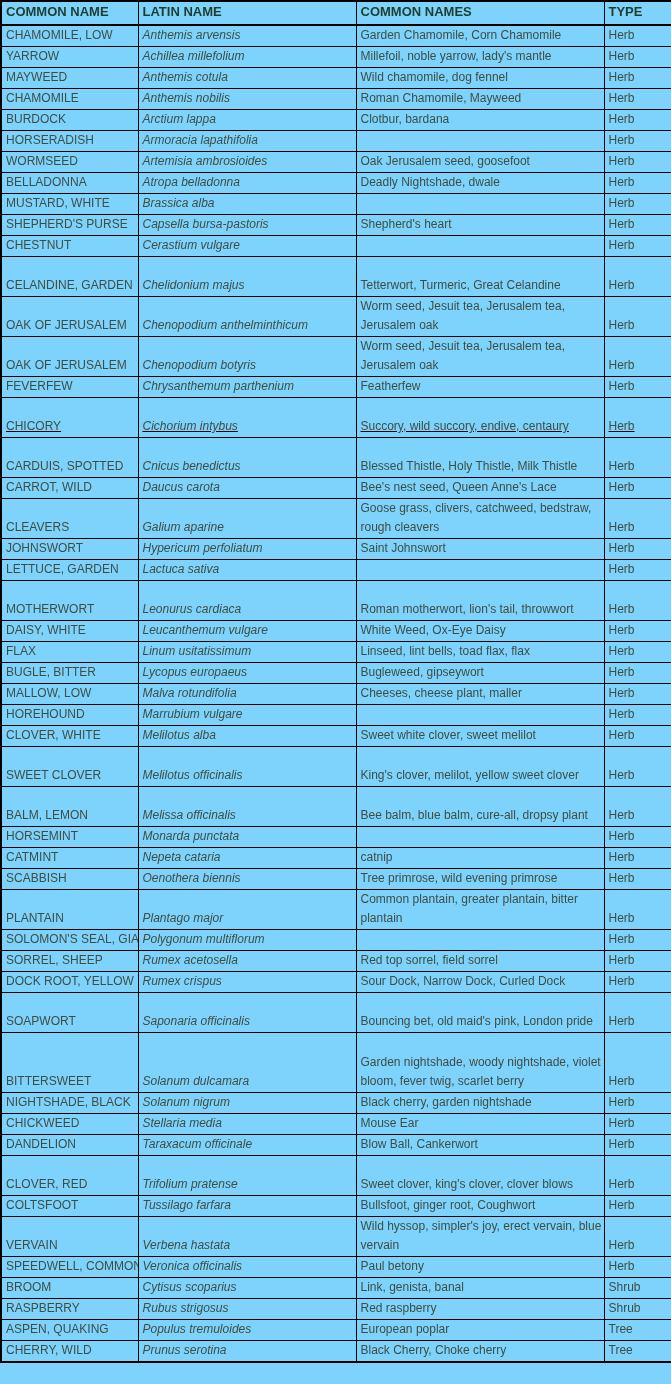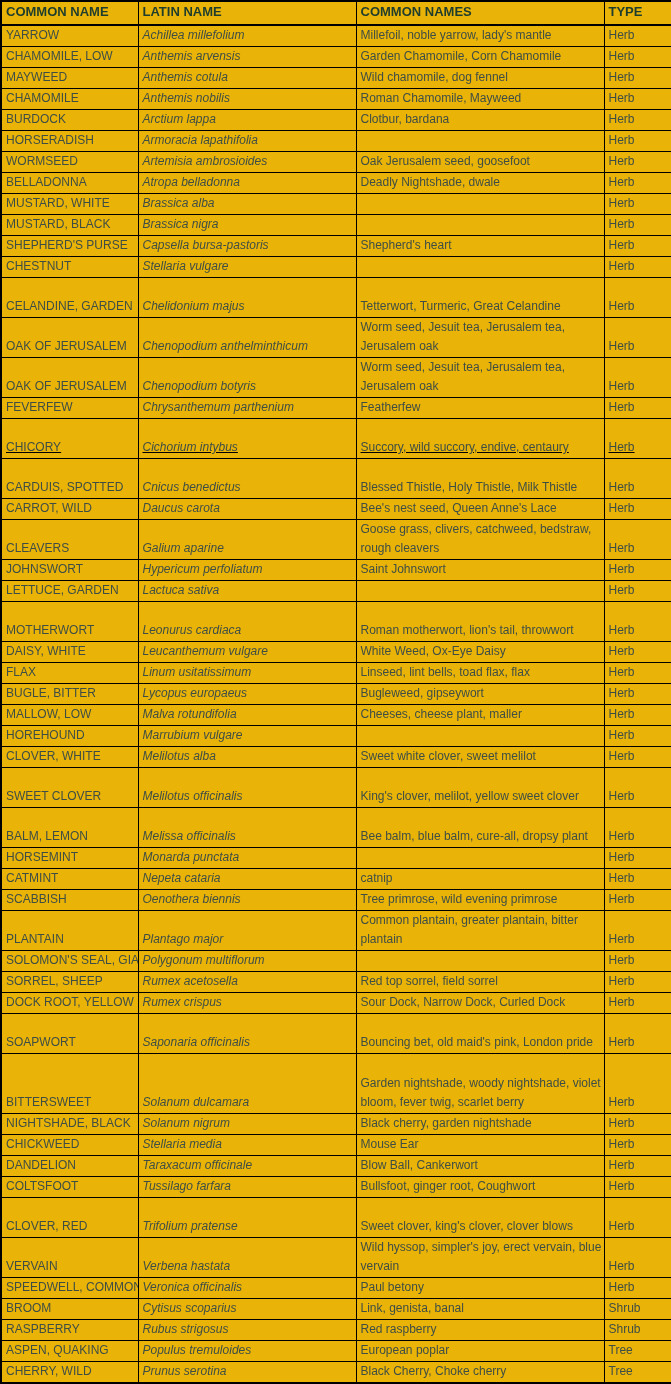--- a/index.html
+++ b/index.html
@@ -3,21 +3,21 @@
 <meta charset="utf-8">
 <style>
   html, body {
     margin: 0;
     padding: 0;
     background: #ffffff;
   }
   .sheet {
     width: 671px;
     height: 1384px;
-    background: #eab308;
+    background: #7dd3fc;
     overflow: hidden;
     font-family: "Liberation Sans", sans-serif;
   }
   table.herb-table {
     width: 671px;
     table-layout: fixed;
     border-collapse: collapse;
     border: 2px solid #000000;
   }
   table.herb-table th,
@@ -71,32 +71,32 @@
     <thead>
       <tr>
         <th>COMMON NAME</th>
         <th>LATIN NAME</th>
         <th>COMMON NAMES</th>
         <th>TYPE</th>
       </tr>
     </thead>
     <tbody>
         <tr style="height: 20px;">
+          <td class="col-common">CHAMOMILE, LOW</td>
+          <td class="col-latin">Anthemis arvensis</td>
+          <td class="col-names">Garden Chamomile, Corn Chamomile</td>
+          <td class="col-type">Herb</td>
+        </tr>
+        <tr style="height: 20px;">
           <td class="col-common">YARROW</td>
           <td class="col-latin">Achillea millefolium</td>
           <td class="col-names">Millefoil, noble yarrow, lady's mantle</td>
           <td class="col-type">Herb</td>
         </tr>
         <tr style="height: 20px;">
-          <td class="col-common">CHAMOMILE, LOW</td>
-          <td class="col-latin">Anthemis arvensis</td>
-          <td class="col-names">Garden Chamomile, Corn Chamomile</td>
-          <td class="col-type">Herb</td>
-        </tr>
-        <tr style="height: 20px;">
           <td class="col-common">MAYWEED</td>
           <td class="col-latin">Anthemis cotula</td>
           <td class="col-names">Wild chamomile, dog fennel</td>
           <td class="col-type">Herb</td>
         </tr>
         <tr style="height: 20px;">
           <td class="col-common">CHAMOMILE</td>
           <td class="col-latin">Anthemis nobilis</td>
           <td class="col-names">Roman Chamomile, Mayweed</td>
           <td class="col-type">Herb</td>
@@ -125,34 +125,28 @@
           <td class="col-names">Deadly Nightshade, dwale</td>
           <td class="col-type">Herb</td>
         </tr>
         <tr style="height: 20px;">
           <td class="col-common">MUSTARD, WHITE</td>
           <td class="col-latin">Brassica alba</td>
           <td class="col-names"></td>
           <td class="col-type">Herb</td>
         </tr>
         <tr style="height: 20px;">
-          <td class="col-common">MUSTARD, BLACK</td>
-          <td class="col-latin">Brassica nigra</td>
-          <td class="col-names"></td>
-          <td class="col-type">Herb</td>
-        </tr>
-        <tr style="height: 20px;">
           <td class="col-common">SHEPHERD'S PURSE</td>
           <td class="col-latin">Capsella bursa-pastoris</td>
           <td class="col-names">Shepherd's heart</td>
           <td class="col-type">Herb</td>
         </tr>
         <tr style="height: 20px; margin-top: 30px;">
           <td class="col-common">CHESTNUT</td>
-          <td class="col-latin">Stellaria vulgare</td>
+          <td class="col-latin">Cerastium vulgare</td>
           <td class="col-names"></td>
           <td class="col-type">Herb</td>
         </tr>
         <tr style="height: 40px;">
           <td class="col-common">CELANDINE, GARDEN</td>
           <td class="col-latin">Chelidonium majus</td>
           <td class="col-names">Tetterwort, Turmeric, Great Celandine</td>
           <td class="col-type">Herb</td>
         </tr>
         <tr style="height: 40px;">
@@ -328,30 +322,30 @@
           <td class="col-latin">Stellaria media</td>
           <td class="col-names">Mouse Ear</td>
           <td class="col-type">Herb</td>
         </tr>
         <tr style="height: 20px;">
           <td class="col-common">DANDELION</td>
           <td class="col-latin">Taraxacum officinale</td>
           <td class="col-names">Blow Ball, Cankerwort</td>
           <td class="col-type">Herb</td>
         </tr>
+        <tr style="height: 40px;">
+          <td class="col-common">CLOVER, RED</td>
+          <td class="col-latin">Trifolium pratense</td>
+          <td class="col-names">Sweet clover, king's clover, clover blows</td>
+          <td class="col-type">Herb</td>
+        </tr>
         <tr style="height: 20px;">
           <td class="col-common">COLTSFOOT</td>
           <td class="col-latin">Tussilago farfara</td>
           <td class="col-names">Bullsfoot, ginger root, Coughwort</td>
-          <td class="col-type">Herb</td>
-        </tr>
-        <tr style="height: 40px;">
-          <td class="col-common">CLOVER, RED</td>
-          <td class="col-latin">Trifolium pratense</td>
-          <td class="col-names">Sweet clover, king's clover, clover blows</td>
           <td class="col-type">Herb</td>
         </tr>
         <tr style="height: 40px;">
           <td class="col-common">VERVAIN</td>
           <td class="col-latin">Verbena hastata</td>
           <td class="col-names">Wild hyssop, simpler's joy, erect vervain, blue vervain</td>
           <td class="col-type">Herb</td>
         </tr>
         <tr style="height: 20px; padding-left: 13px;">
           <td class="col-common">SPEEDWELL, COMMON</td>

